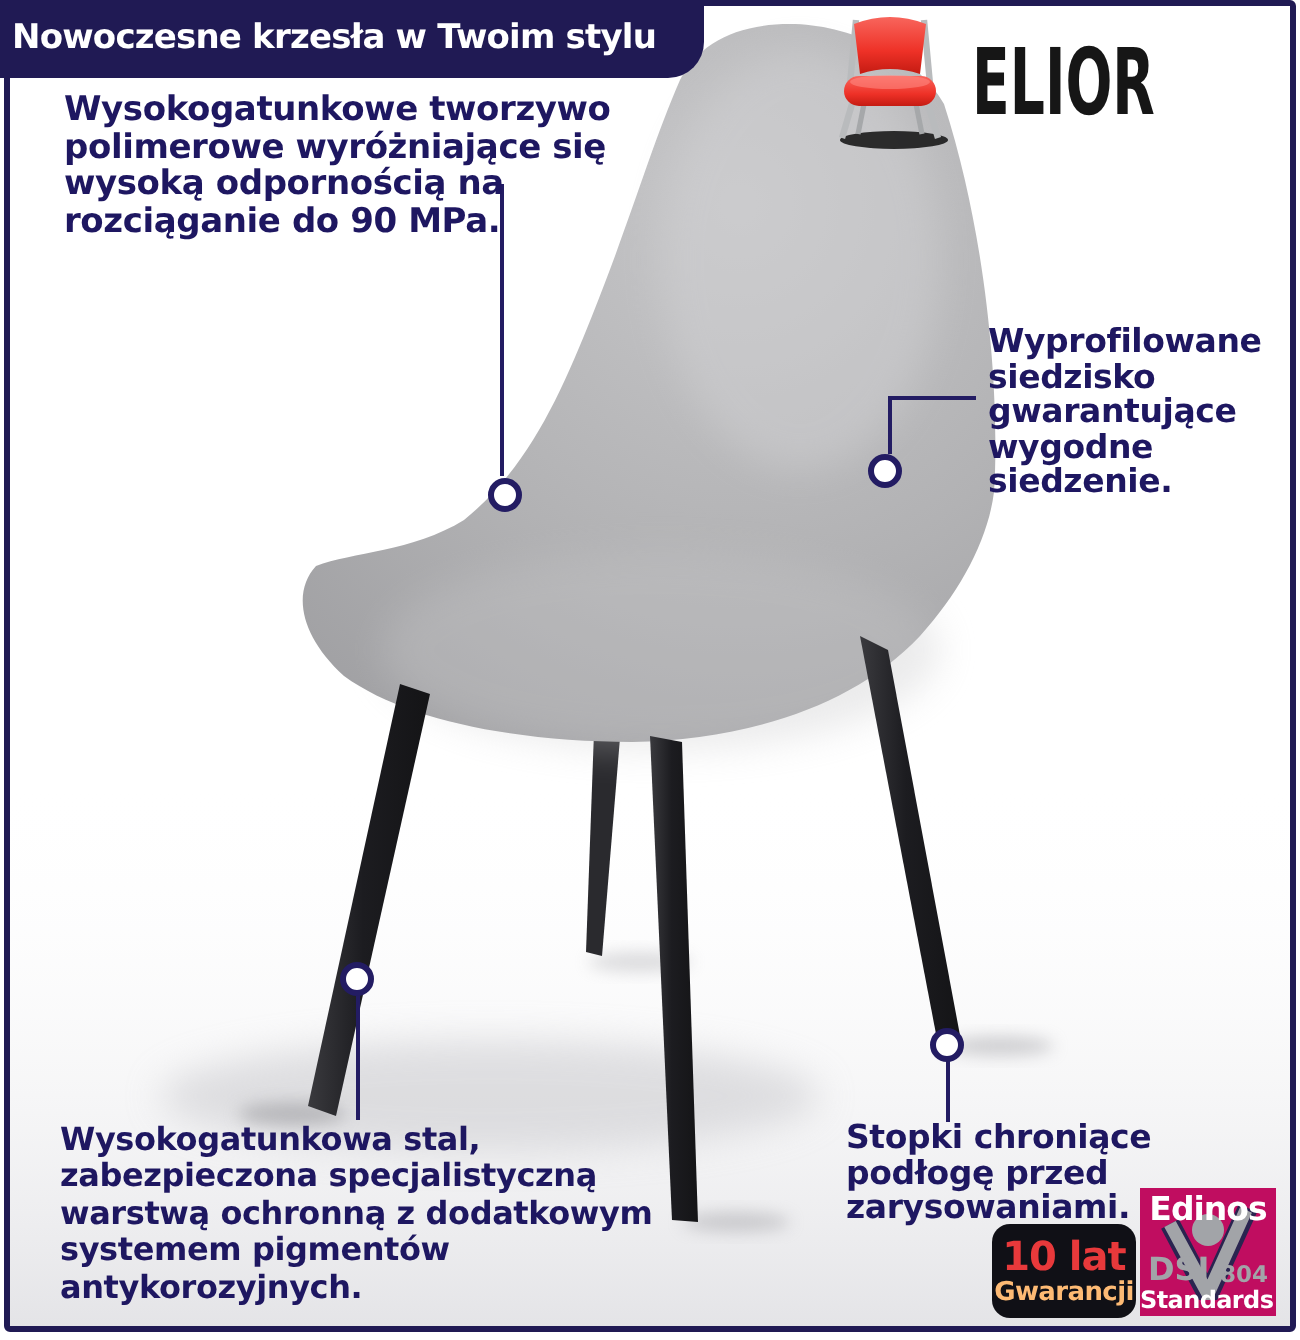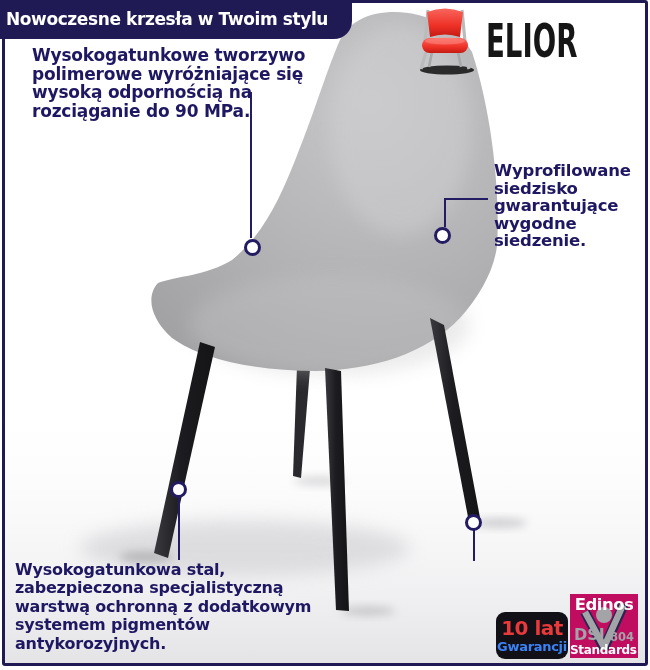--- a/index.html
+++ b/index.html
@@ -34,36 +34,36 @@
   }
   
   .chair-svg{position:absolute;left:0;top:0;z-index:1;}
   
   .callout{
     position:absolute;color:#1e1761;font-weight:bold;z-index:6;
     white-space:pre-line;
   }
   .callout.tl{left:32px;top:46px;font-size:17px;line-height:18.5px;letter-spacing:-0.2px;}
   .callout.rm{left:494px;top:162px;font-size:16.5px;line-height:17.5px;letter-spacing:-0.2px;}
-  .callout.bl{left:15px;top:561px;font-size:16px;line-height:18.4px;letter-spacing:-0.2px;}
+  .callout.bl{left:30px;top:561px;font-size:16px;line-height:18.4px;letter-spacing:-0.2px;}
   .callout.br{left:423px;top:560px;font-size:16.5px;line-height:17.6px;letter-spacing:-0.2px;}
   
   .cline{position:absolute;background:#231c63;z-index:4;}
   .cdot{
     position:absolute;width:11px;height:11px;border-radius:50%;
     background:#ffffff;border:3px solid #231c63;z-index:4;
   }
   
   .badge-warranty{
     position:absolute;left:496px;top:612px;width:72px;height:47px;z-index:7;
     background:#101016;border-radius:9px;
     display:flex;flex-direction:column;align-items:center;justify-content:center;
   }
   .bw-top{color:#e8393b;font-weight:bold;font-size:20px;line-height:22px;letter-spacing:-0.5px;}
-  .bw-bottom{color:#3b82f6;font-weight:bold;font-size:13px;line-height:15px;letter-spacing:-0.3px;}
+  .bw-bottom{color:#fdba74;font-weight:bold;font-size:13px;line-height:15px;letter-spacing:-0.3px;}
   
   .badge-edinos{
     position:absolute;left:570px;top:594px;width:68px;height:64px;z-index:7;
     background:#c00d60;overflow:hidden;
   }
   .be-brand{
     position:absolute;left:0;right:0;top:1px;text-align:center;
     color:#ffffff;font-weight:bold;font-size:16.5px;letter-spacing:-0.5px;
   }
   .be-check{position:absolute;left:7px;top:8px;}
@@ -182,20 +182,23 @@
   <div class="callout rm">Wyprofilowane
 siedzisko
 gwarantujące
 wygodne
 siedzenie.</div>
   <div class="callout bl">Wysokogatunkowa stal,
 zabezpieczona specjalistyczną
 warstwą ochronną z dodatkowym
 systemem pigmentów
 antykorozyjnych.</div>
+  <div class="callout br">Stopki chroniące
+podłogę przed
+zarysowaniami.</div>
 
   <div class="badge-warranty">
     <div class="bw-top">10 lat</div>
     <div class="bw-bottom">Gwarancji</div>
   </div>
 
   <div class="badge-edinos">
     <svg class="be-check" width="54" height="48" viewBox="0 0 54 48">
       <path d="M 8 10 L 27 46 L 47 2" stroke="#2a2450" stroke-width="10" fill="none"></path>
       <path d="M 8 10 L 27 45 L 46 3" stroke="#a2a4a8" stroke-width="6.5" fill="none"></path>

